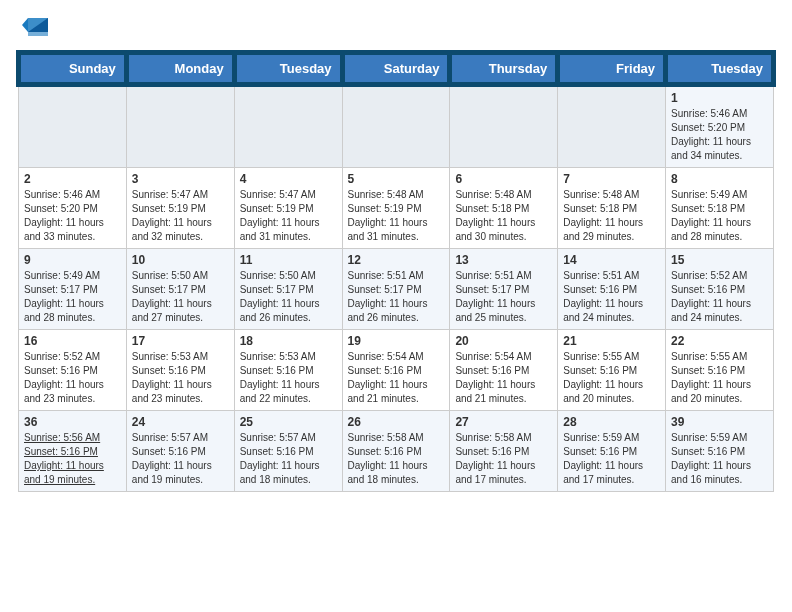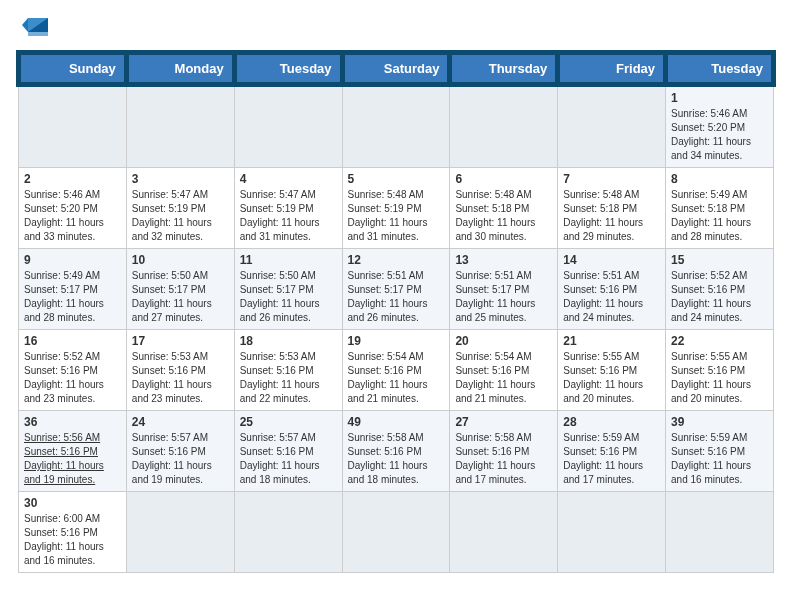--- a/index.html
+++ b/index.html
@@ -307,21 +307,21 @@
 and 19 minutes.</div>
         </td>
         <td>
           <span class="day-number">25</span>
           <div class="day-info" style="white-space: pre-line;">Sunrise: 5:57 AM
 Sunset: 5:16 PM
 Daylight: 11 hours
 and 18 minutes.</div>
         </td>
         <td>
-          <span class="day-number">49</span>
+          <span class="day-number">26</span>
           <div class="day-info" style="white-space: pre-line;">Sunrise: 5:58 AM
 Sunset: 5:16 PM
 Daylight: 11 hours
 and 18 minutes.</div>
         </td>
         <td>
           <span class="day-number">27</span>
           <div class="day-info" style="white-space: pre-line;">Sunrise: 5:58 AM
 Sunset: 5:16 PM
 Daylight: 11 hours
@@ -334,30 +334,15 @@
 Daylight: 11 hours
 and 17 minutes.</div>
         </td>
         <td>
           <span class="day-number">39</span>
           <div class="day-info" style="white-space: pre-line;">Sunrise: 5:59 AM
 Sunset: 5:16 PM
 Daylight: 11 hours
 and 16 minutes.</div>
         </td>
-      </tr>
-      <tr>
-        <td>
-          <span class="day-number">30</span>
-          <div class="day-info" style="white-space: pre-line;">Sunrise: 6:00 AM
-Sunset: 5:16 PM
-Daylight: 11 hours
-and 16 minutes.</div>
-        </td>
-        <td class="empty-cell"></td>
-        <td class="empty-cell"></td>
-        <td class="empty-cell"></td>
-        <td class="empty-cell"></td>
-        <td class="empty-cell"></td>
-        <td class="empty-cell"></td>
       </tr>
     </tbody>
 </table>
 
 </body></html>

